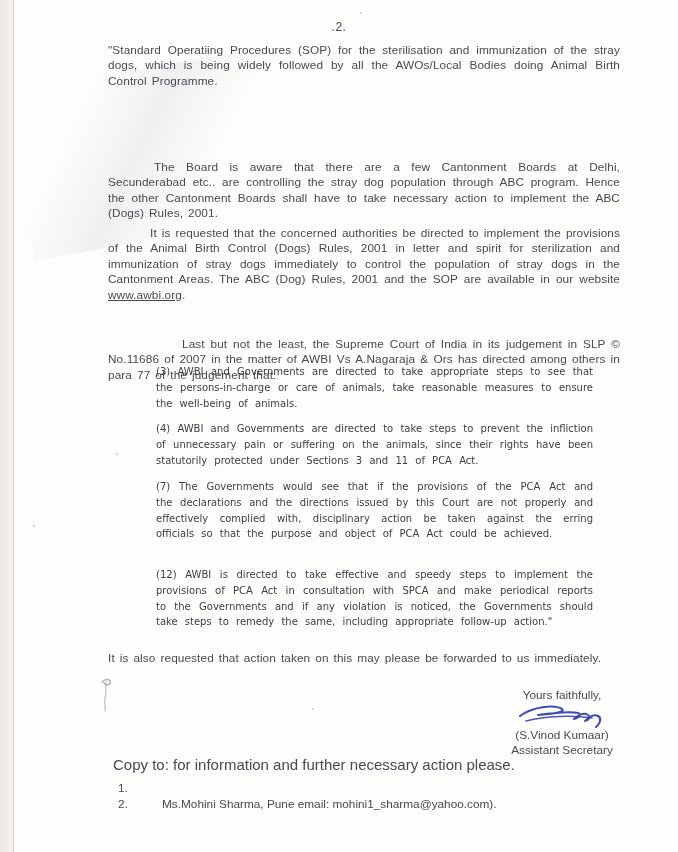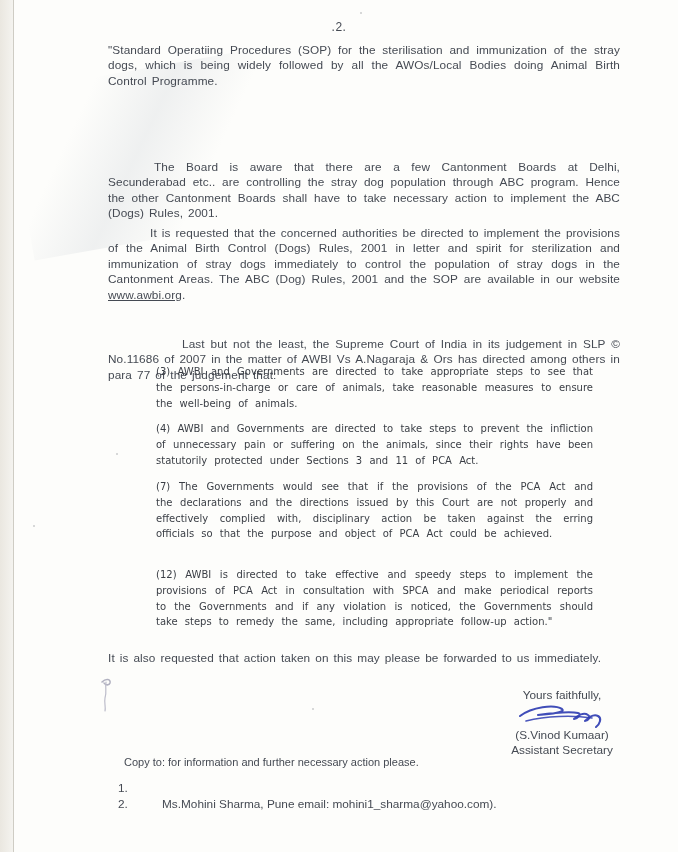--- a/index.html
+++ b/index.html
@@ -40,21 +40,21 @@
     font-size:10px; line-height:15.8px;
     text-align:justify; word-spacing:4px;
     color:#3a3e45;
   }
   .u { text-decoration:underline; }
   .closing {
     position:absolute; top:688px; left:477px; width:170px;
     text-align:center; font-size:11.8px; line-height:15px;
   }
   .sig-svg { display:block; margin:-1px auto -2px auto; }
-  .copy-heading { position:absolute; top:756px; left:124px; width:512px; font-size:11px; text-align:left; }
+  .copy-heading { position:absolute; top:756px; left:113px; width:512px; font-size:15px; text-align:left; }
   .copy-list { position:absolute; top:781px; left:118px; width:500px; font-size:11.8px; line-height:15.6px; }
   .copy-row { display:flex; }
   .copy-num { width:44px; flex:0 0 44px; }
   .penmark-svg { position:absolute; left:96px; top:676px; opacity:0.65; }
 </style>
 </head>
 <body>
 
 <div class="page">
 

